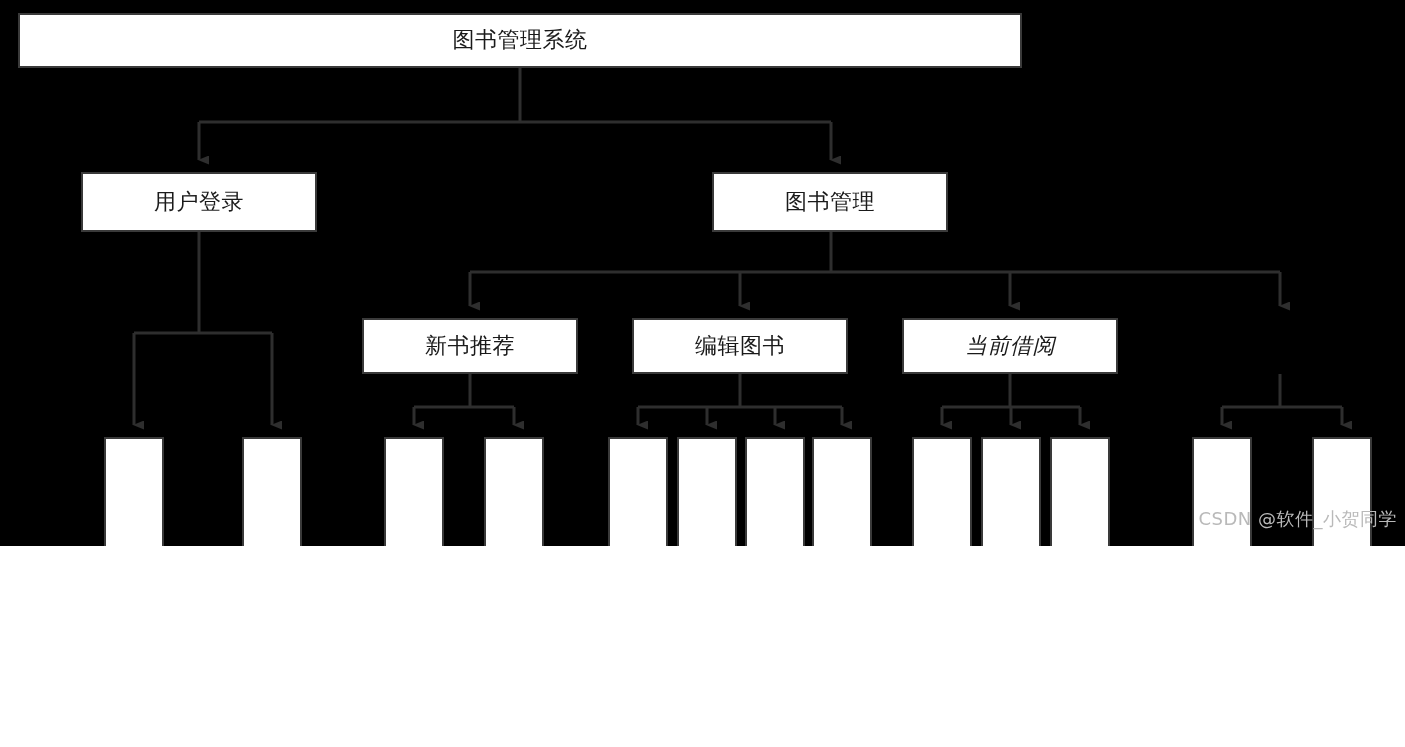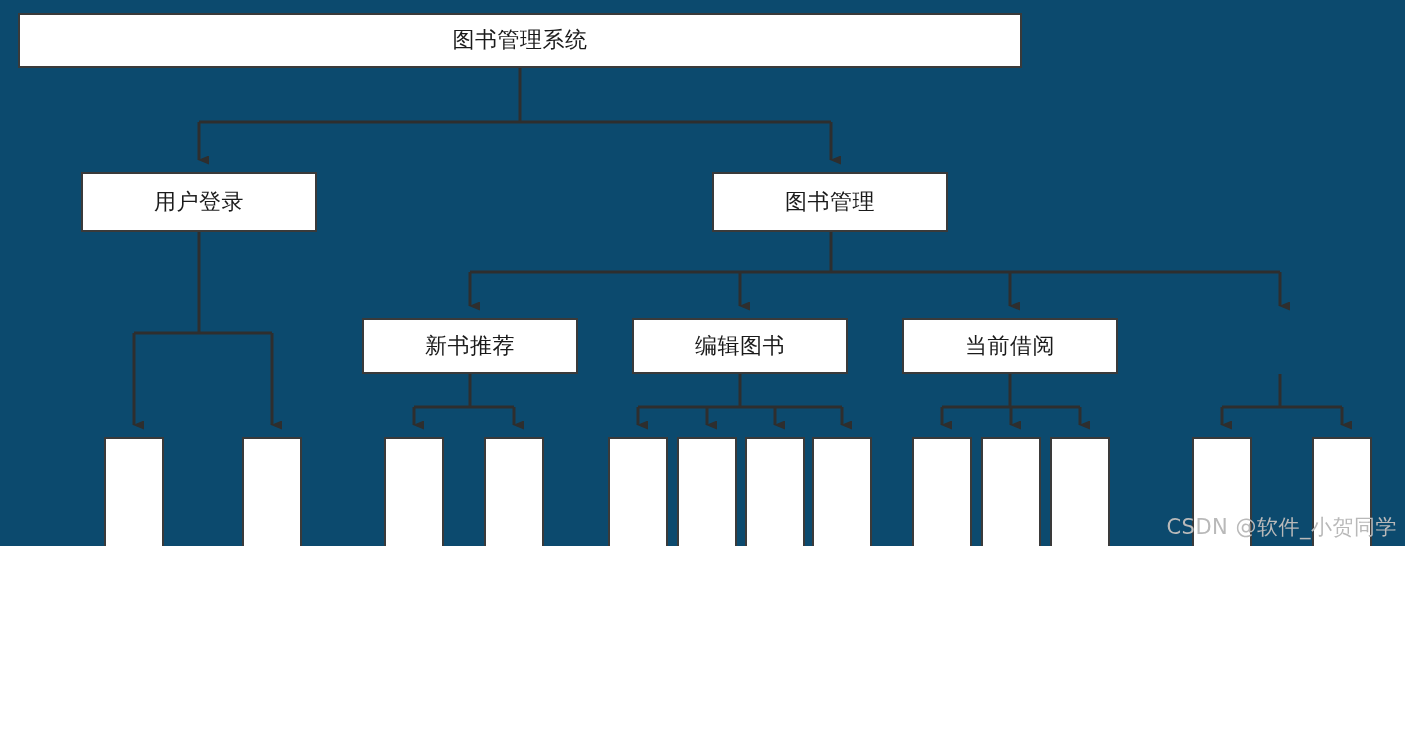--- a/index.html
+++ b/index.html
@@ -8,21 +8,21 @@
     padding: 0;
     background: #ffffff;
   }
   body {
     font-family: "DejaVu Sans", "Liberation Sans", sans-serif;
   }
   #diagram-root {
     position: relative;
     width: 1405px;
     height: 546px;
-    background: #0c4a6e;
+    background: #000000;
     overflow: hidden;
   }
   #edges-layer {
     position: absolute;
     left: 0;
     top: 0;
     width: 1405px;
     height: 747px;
     pointer-events: none;
   }
@@ -55,22 +55,22 @@
   .node.vertical > .node-label {
     writing-mode: vertical-rl;
     text-orientation: upright;
     display: block;
     text-align: center;
     letter-spacing: 3px;
   }
   #watermark {
     position: absolute;
     right: 8px;
-    bottom: 5px;
-    font-size: 21px;
+    bottom: 15px;
+    font-size: 18px;
     color: #b9b9b9;
     white-space: nowrap;
     letter-spacing: 0.5px;
   }
 </style>
 </head>
 <body>
 
 <div id="diagram-root">
 
@@ -134,21 +134,21 @@
   <div class="node horizontal" style="left:712px; top:172px; width:236px; height:60px;">
     <span class="node-label">图书管理</span>
   </div>
 
   <div class="node horizontal" style="left:362px; top:318px; width:216px; height:56px;">
     <span class="node-label">新书推荐</span>
   </div>
   <div class="node horizontal" style="left:632px; top:318px; width:216px; height:56px;">
     <span class="node-label">编辑图书</span>
   </div>
-  <div class="node horizontal" style="left:902px; top:318px; width:216px; height:56px;">
+  <div class="node horizontal" style="left:902px; top:318px; width:216px; height:56px;font-style:italic;">
     <span class="node-label">当前借阅</span>
   </div>
 
   <div class="node vertical" style="left:104px; top:437px; width:60px; height:296px;">
     <span class="node-label">用户登录</span>
   </div>
   <div class="node vertical" style="left:242px; top:437px; width:60px; height:296px;">
     <span class="node-label">注销登录</span>
   </div>
 

